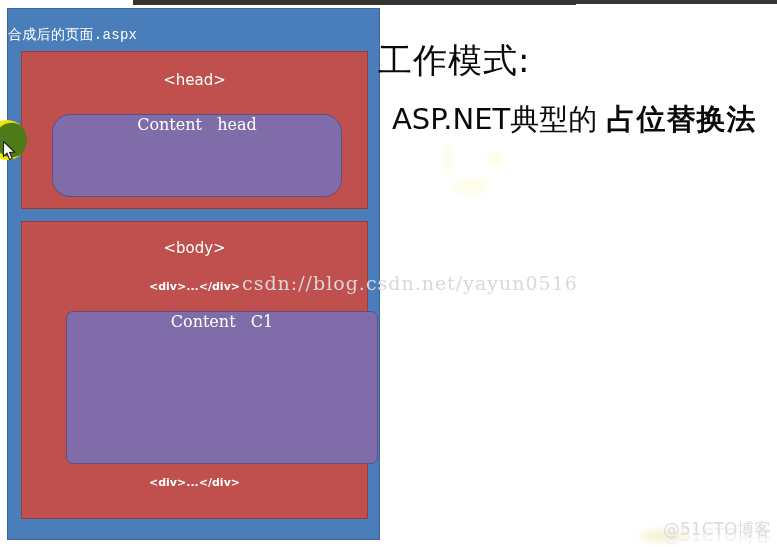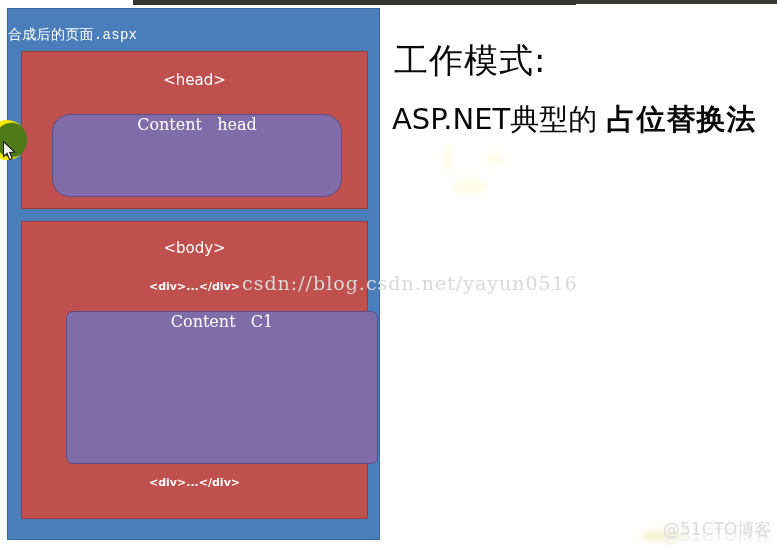--- a/index.html
+++ b/index.html
@@ -136,21 +136,21 @@
   .content-text {
     color: #ffffff;
     font-size: 16px;
     white-space: pre;
     font-family: "DejaVu Serif", "Liberation Serif", serif;
   }
 
   
   .heading-main {
     position: absolute;
-    left: 394px;
+    left: 378px;
     top: 38px;
     font-size: 34px;
     color: #0a0a0a;
     font-family: "DejaVu Sans", "Liberation Sans", sans-serif;
     letter-spacing: 1px;
     white-space: nowrap;
   }
   .heading-sub {
     position: absolute;
     left: 392px;

